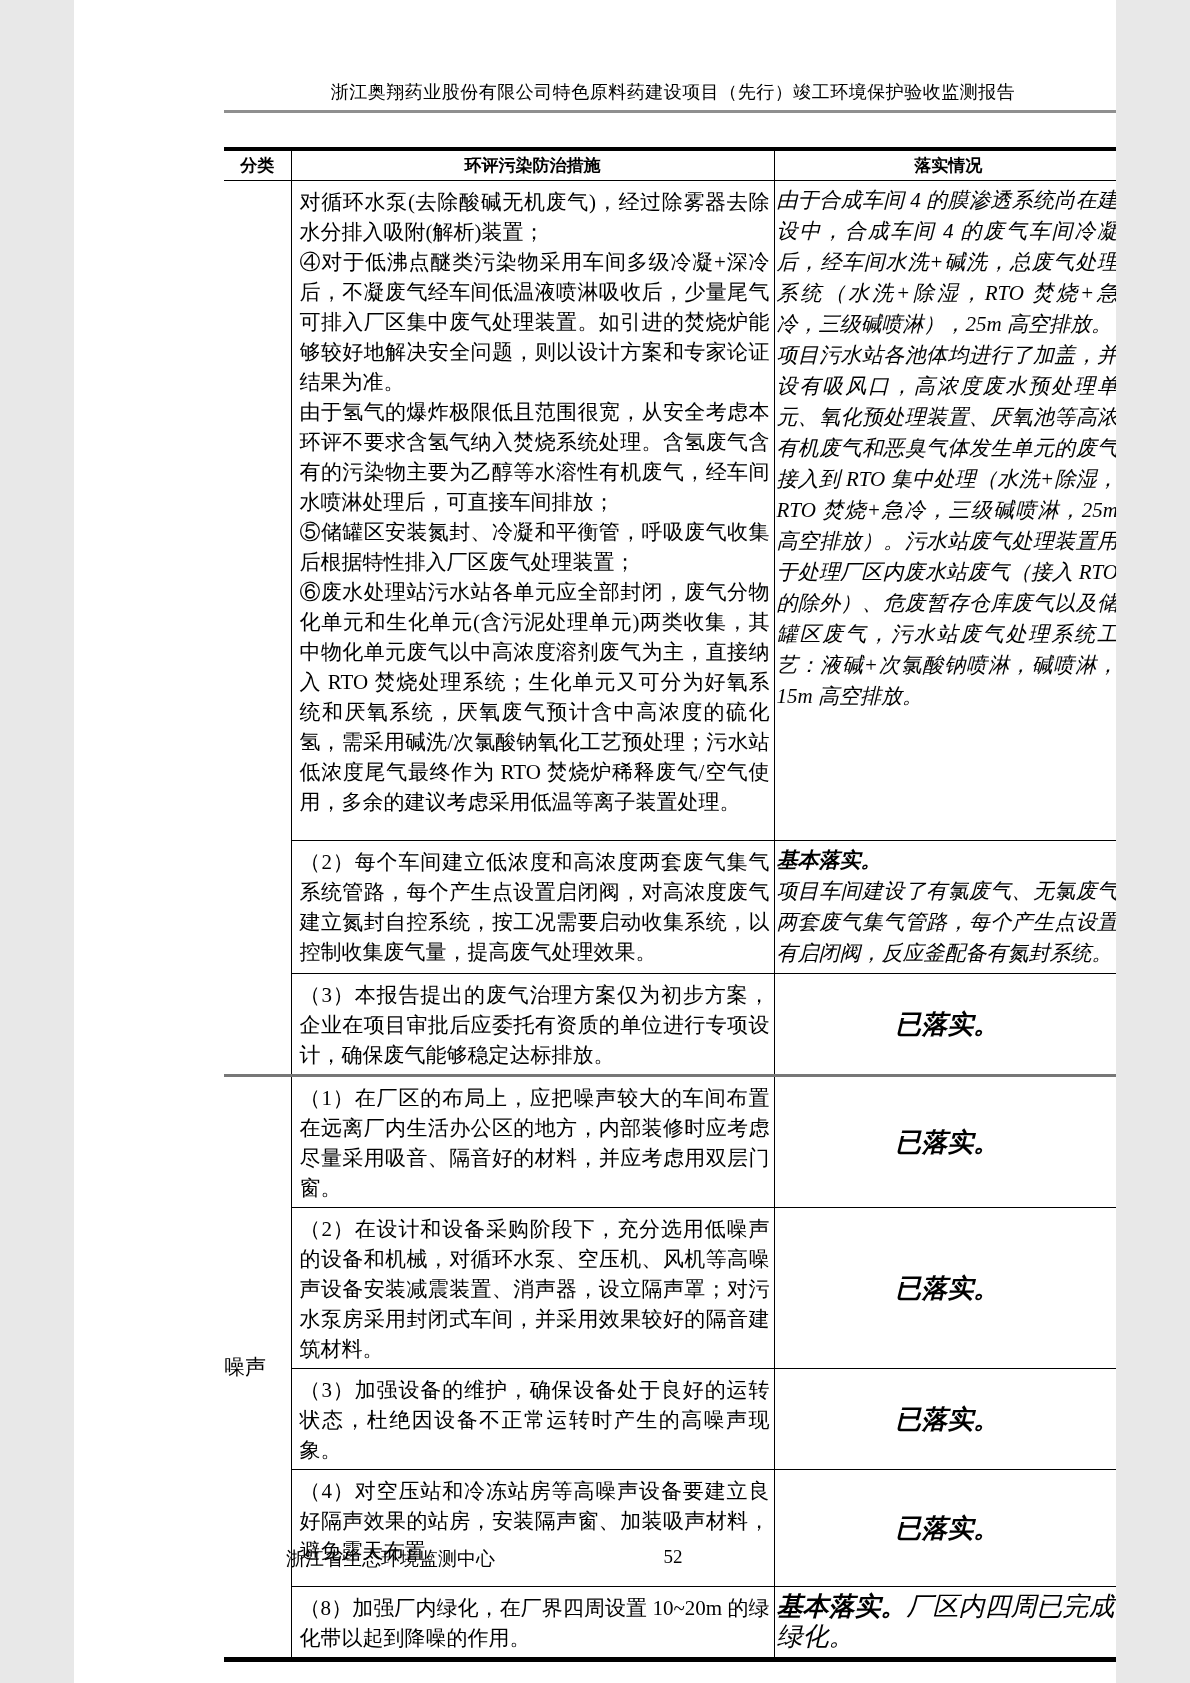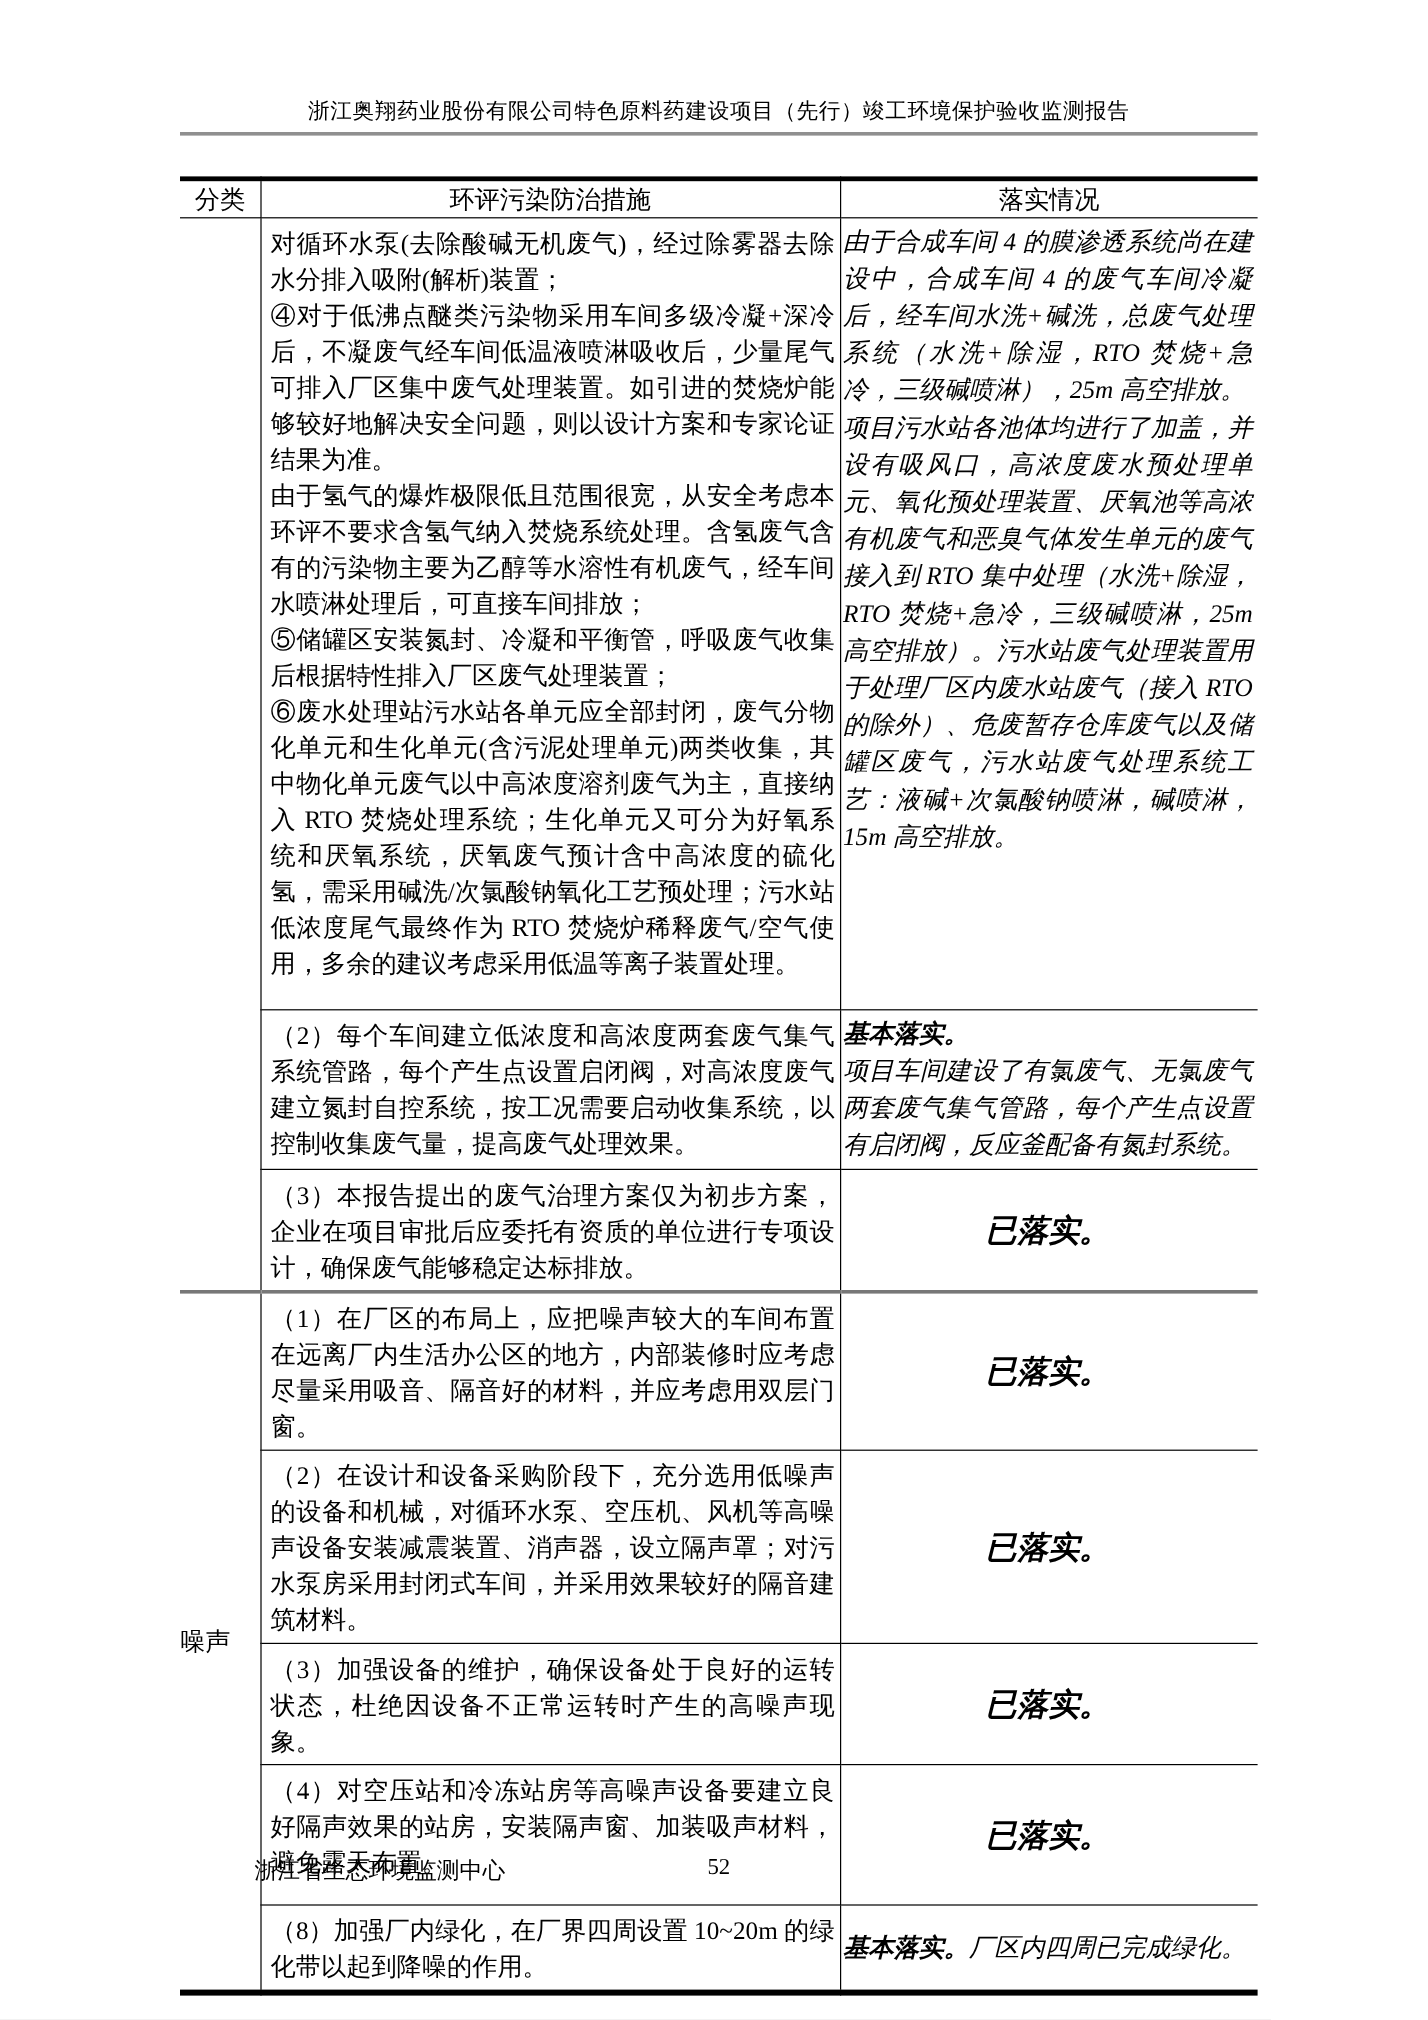--- a/index.html
+++ b/index.html
@@ -1,17 +1,17 @@
 <!DOCTYPE html>
 <html><head>
 <meta charset="utf-8">
 <style>
   html,body { margin:0; padding:0; background:#e8e8e8; }
   .page {
-    position:relative; width:1190px; height:1683px; background:#ffffff;
+    position:relative; width:1042px; height:1683px; background:#ffffff;
     font-family:"Liberation Serif","DejaVu Serif",serif; color:#000;
     margin:0 auto; overflow:hidden;
   }
   .doc-title {
     position:absolute; top:80px; left:150px; width:898px;
     text-align:center; font-size:18px; letter-spacing:0.5px; white-space:nowrap;
   }
   .header-rule {
     position:absolute; top:110px; left:150px; width:898px; height:3px;
     background:#8f8f8f;
@@ -20,21 +20,21 @@
     position:absolute; top:147px; left:150px; width:898px;
     border-collapse:collapse; table-layout:fixed;
     border-top:4px solid #000; border-bottom:5px solid #000;
     font-size:21px;
   }
   col.c-cat    { width:67px;  }
   col.c-meas   { width:483px; }
   col.c-status { width:348px; }
 
   th {
-    border-bottom:1px solid #000; font-size:21px; font-weight:normal;
+    border-bottom:1px solid #000; font-size:17px; font-weight:bold;
     text-align:center; padding:1px 0; height:27px;
   }
   th.h-cat    { border-right:1px solid #000; }
   th.h-meas   { border-right:1px solid #000; }
 
   td { border:0; vertical-align:top; }
   td.cat {
     border-right:1px solid #000; vertical-align:middle; text-align:left;
     font-size:21px; padding:0;
   }
@@ -46,21 +46,21 @@
 
   td.measure p { margin:0; line-height:30px; }
   td.status  p { margin:0; line-height:31px; text-align:justify; }
 
   tr.last td.measure, tr.last td.status { border-bottom:none; }
 
   .sec-div { border-top:3px solid #777 !important; }
 
   .bold { font-weight:bold; }
   td.st-center { vertical-align:middle; text-align:center; font-size:26px; }
-  td.st-mid-left { vertical-align:middle; text-align:left; font-size:21px; line-height:30px; }
+  td.st-mid-left { vertical-align:middle; text-align:left; font-size:26px; line-height:30px; }
 
   .doc-footer {
     position:absolute; top:1546px; left:150px; width:898px; font-size:19px;
   }
   .footer-org { position:absolute; left:62px; top:0; }
   .footer-page { position:absolute; left:0; width:100%; text-align:center; top:0; }
 </style>
 </head>
 <body>
 

